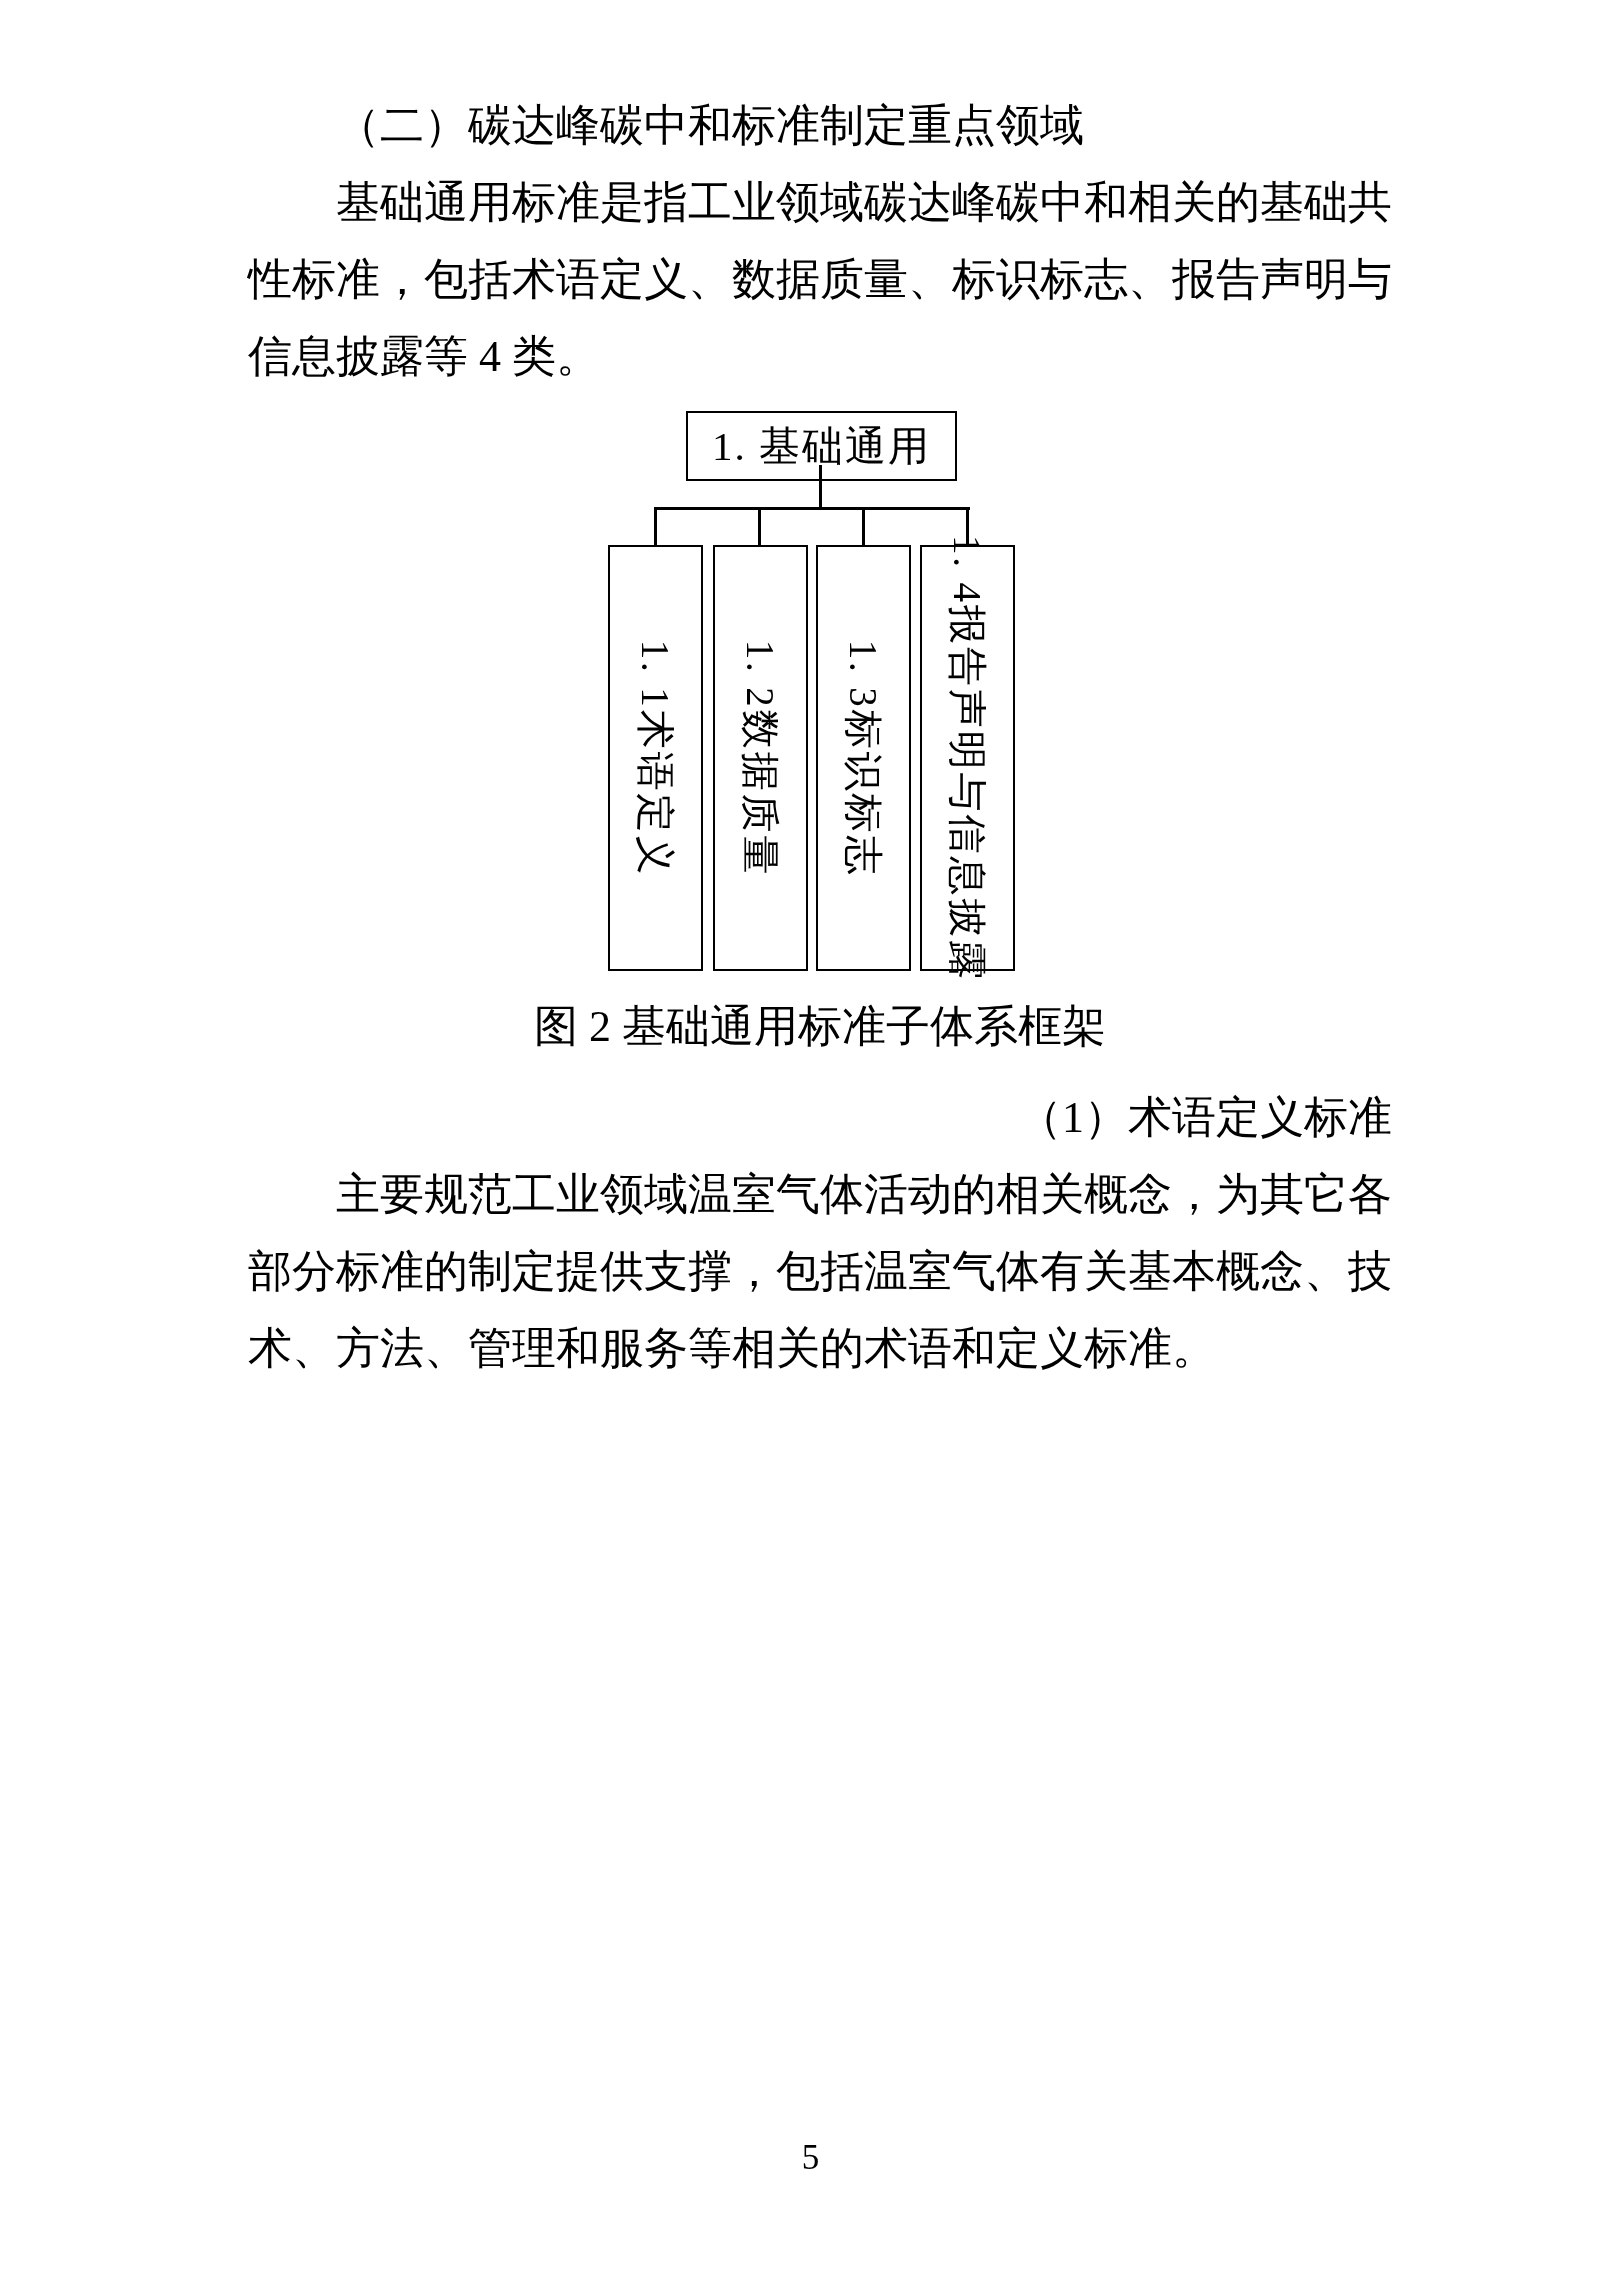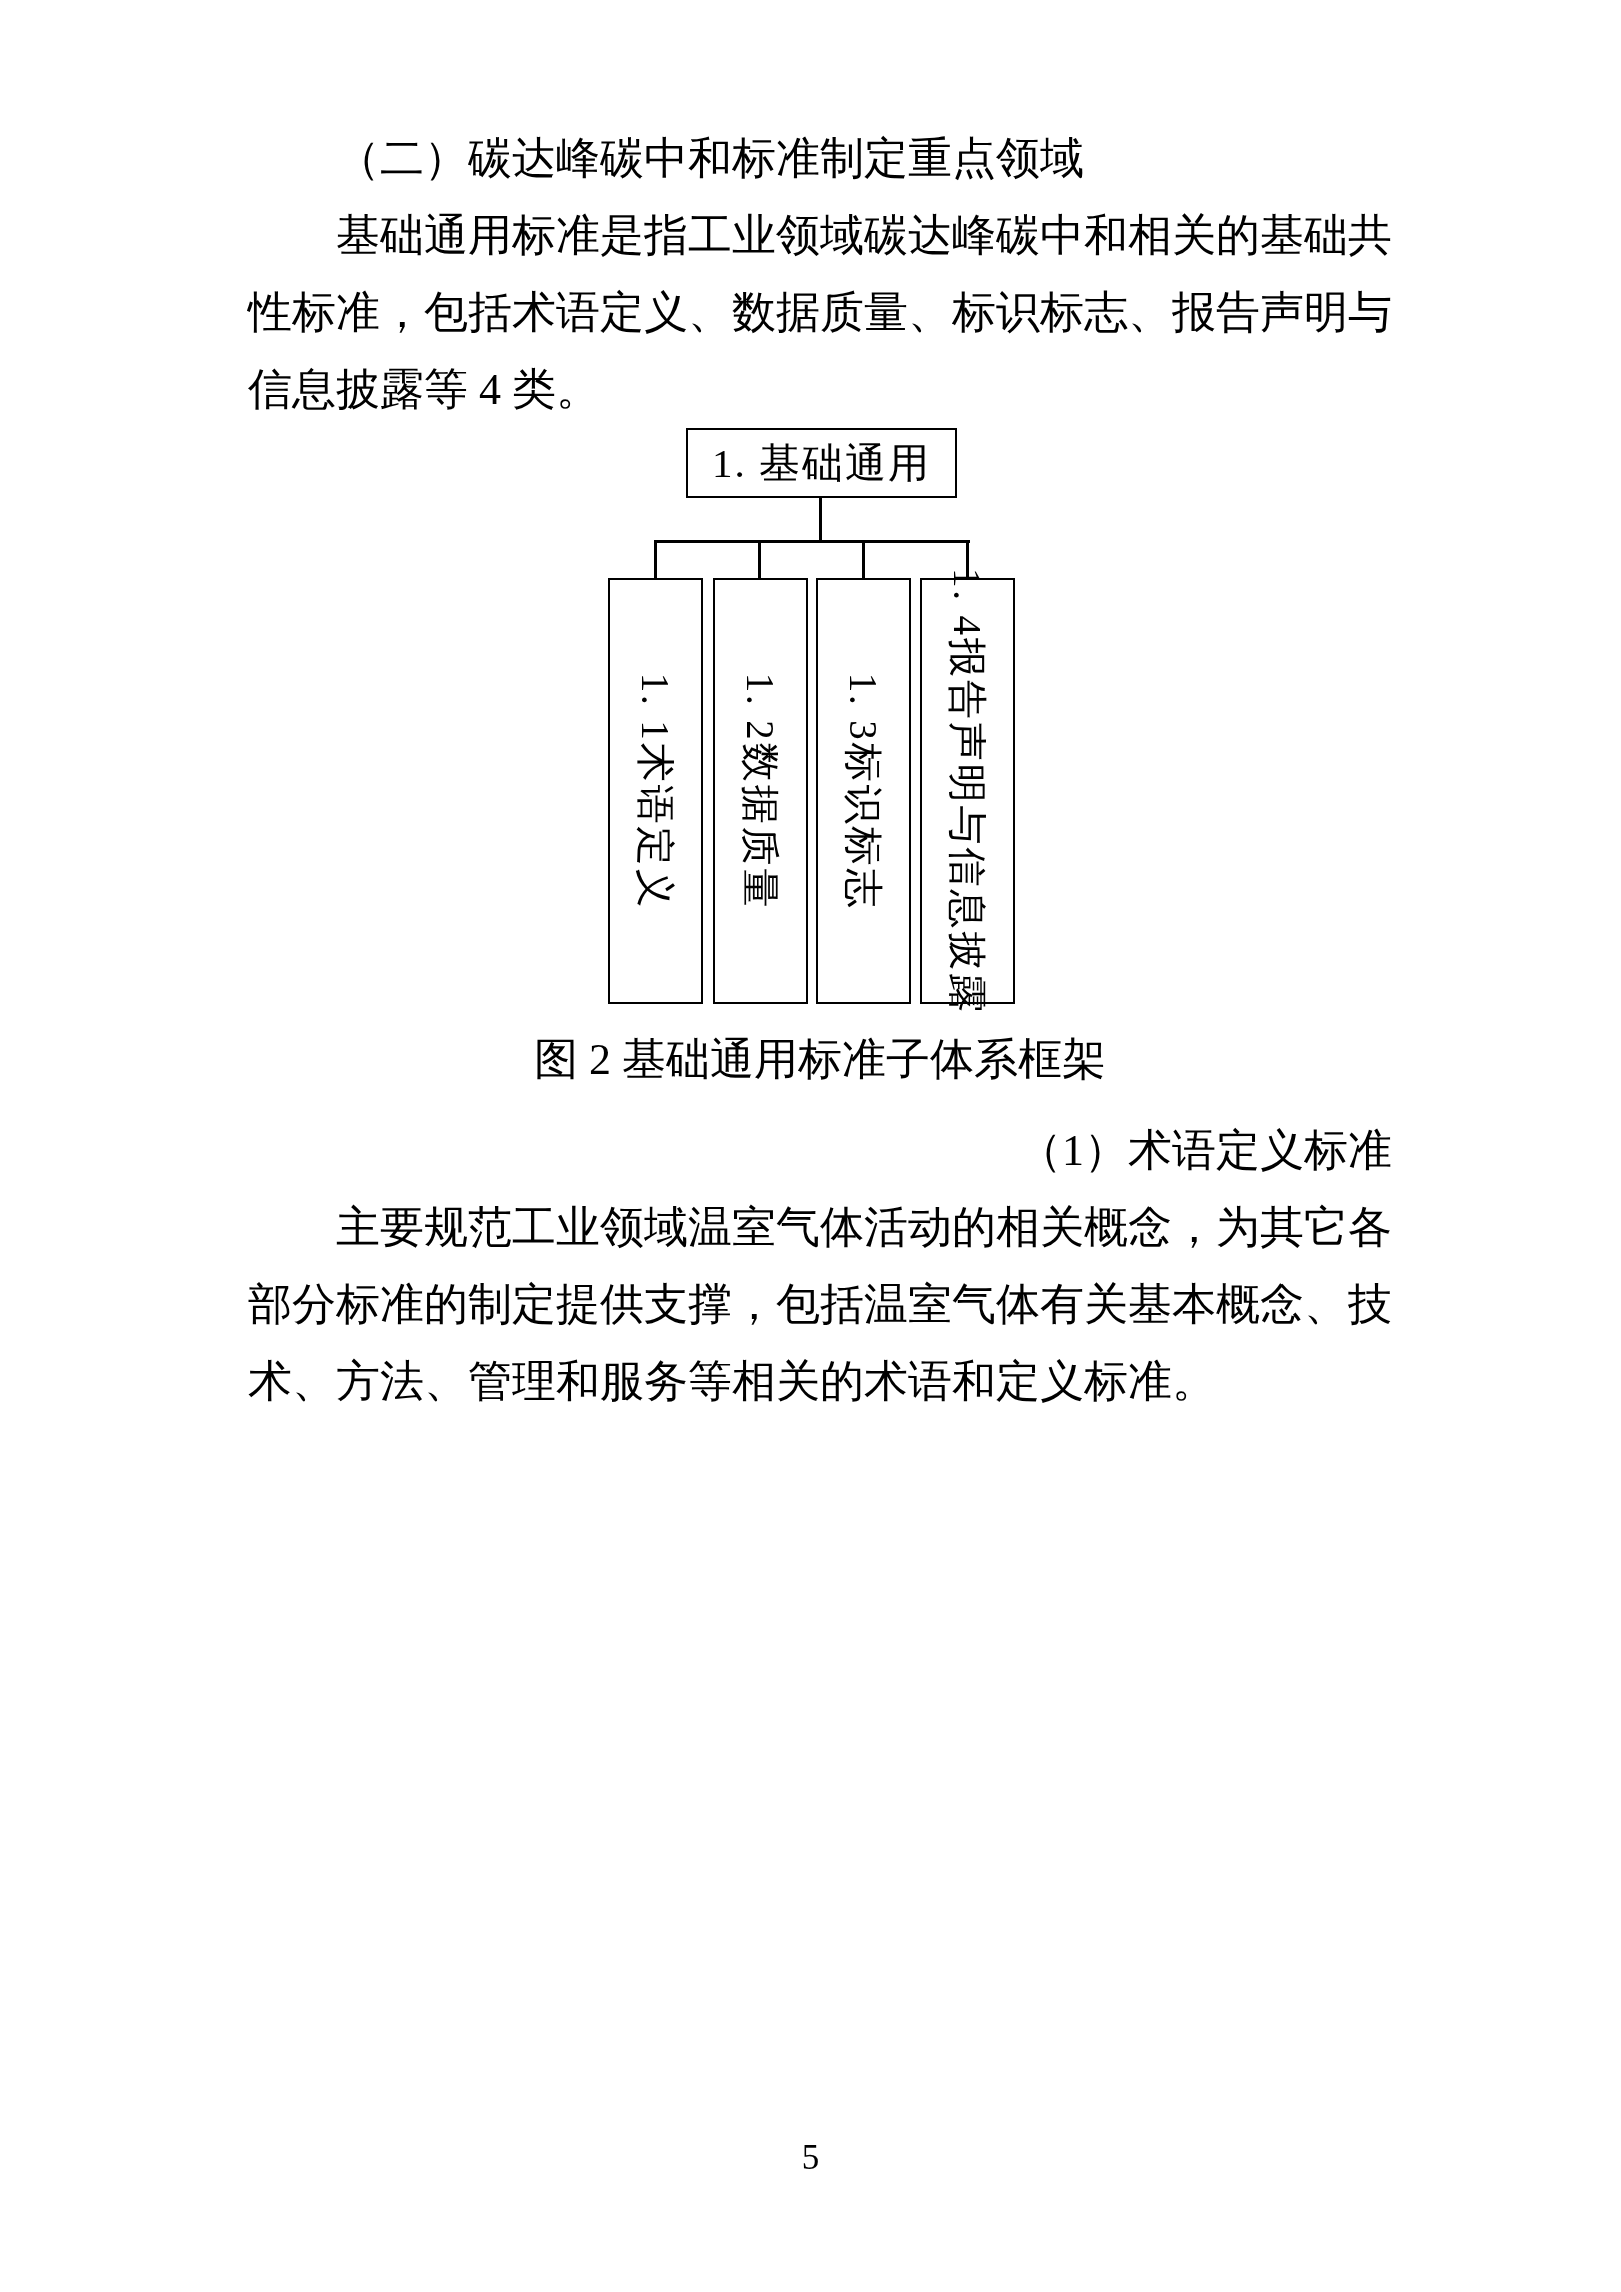--- a/index.html
+++ b/index.html
@@ -6,42 +6,42 @@
   .page {
     position: relative;
     width: 1621px;
     height: 2293px;
     background: #ffffff;
     color: #000000;
     font-family: "Liberation Serif", serif;
     overflow: hidden;
   }
   .flow {
-    padding: 120px 229px 0 248px;
+    padding: 87px 229px 0 248px;
     font-size: 44px;
     line-height: 77px;
   }
   .heading { text-indent: 2em; white-space: nowrap; }
   .para {
     margin: 0;
     text-align: justify;
     text-indent: 2em;
   }
   
   .diagram {
     position: relative;
     margin-left: -248px;
     width: 1621px;
     height: 574px;
     font-size: 41px;
     line-height: 1;
   }
   .root-box {
     position: absolute;
-    left: 686px; top: 0;
+    left: 686px; top: 16px;
     width: 271px; height: 70px;
     border: 2.9px solid #000;
     box-sizing: border-box;
     display: flex; align-items: center; justify-content: center;
     letter-spacing: 2px;
   }
   .conn { position: absolute; background: #000; }
   .conn.c-root { left: 819px; top: 70px;  width: 2.9px;   height: 42px; }
   .conn.c-h    { left: 654px; top: 112px; width: 316px; height: 2.9px;  }
   .conn.c-s1   { left: 654px; top: 115px; width: 2.9px;   height: 35px; }

